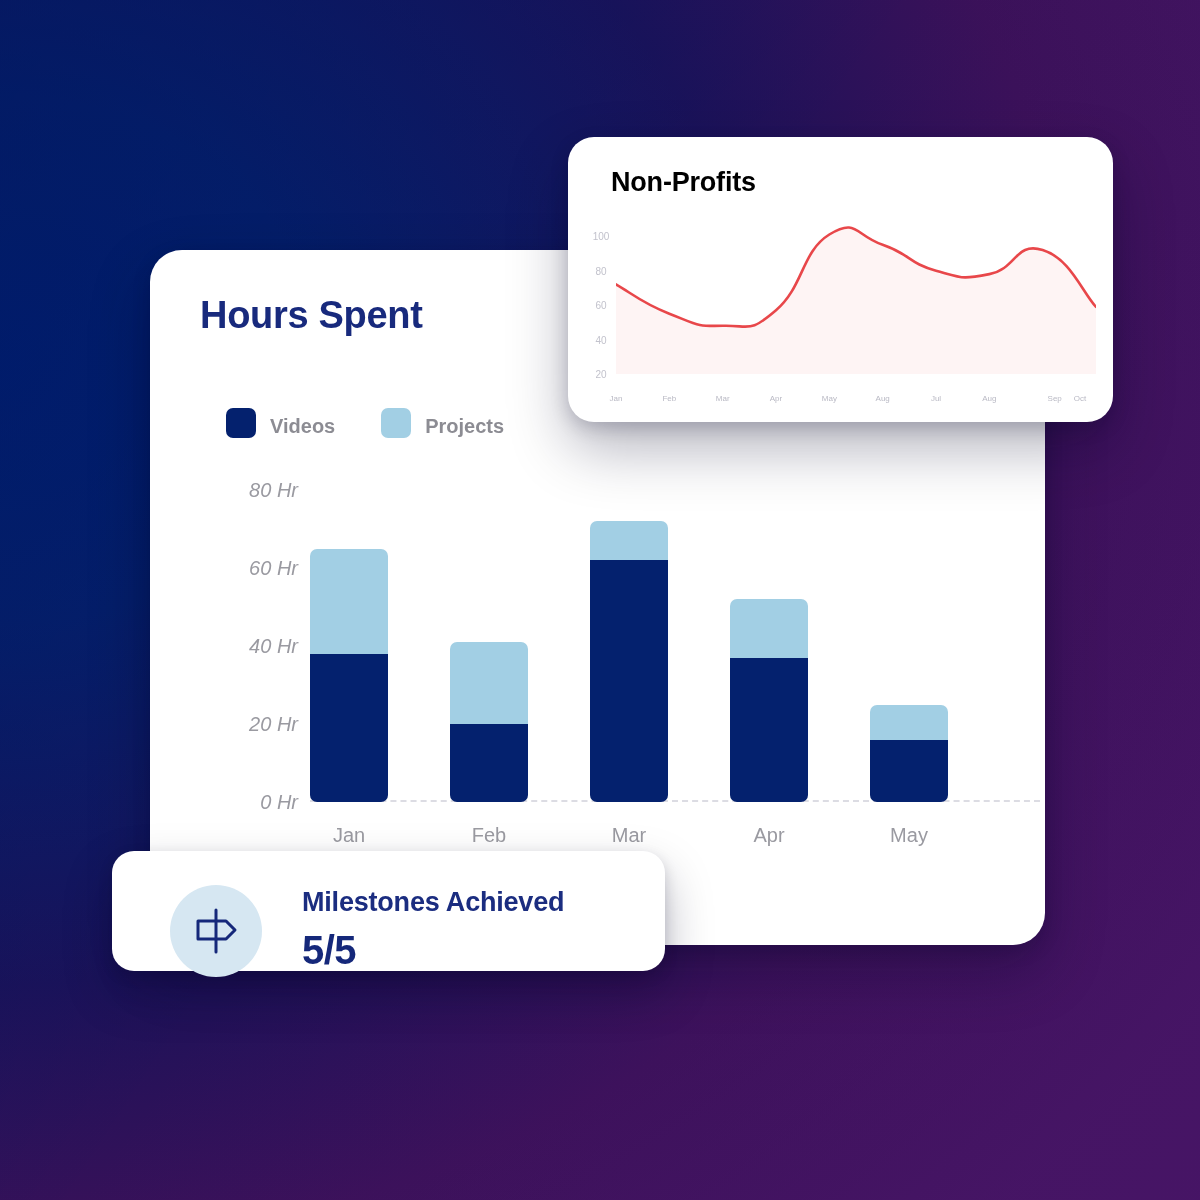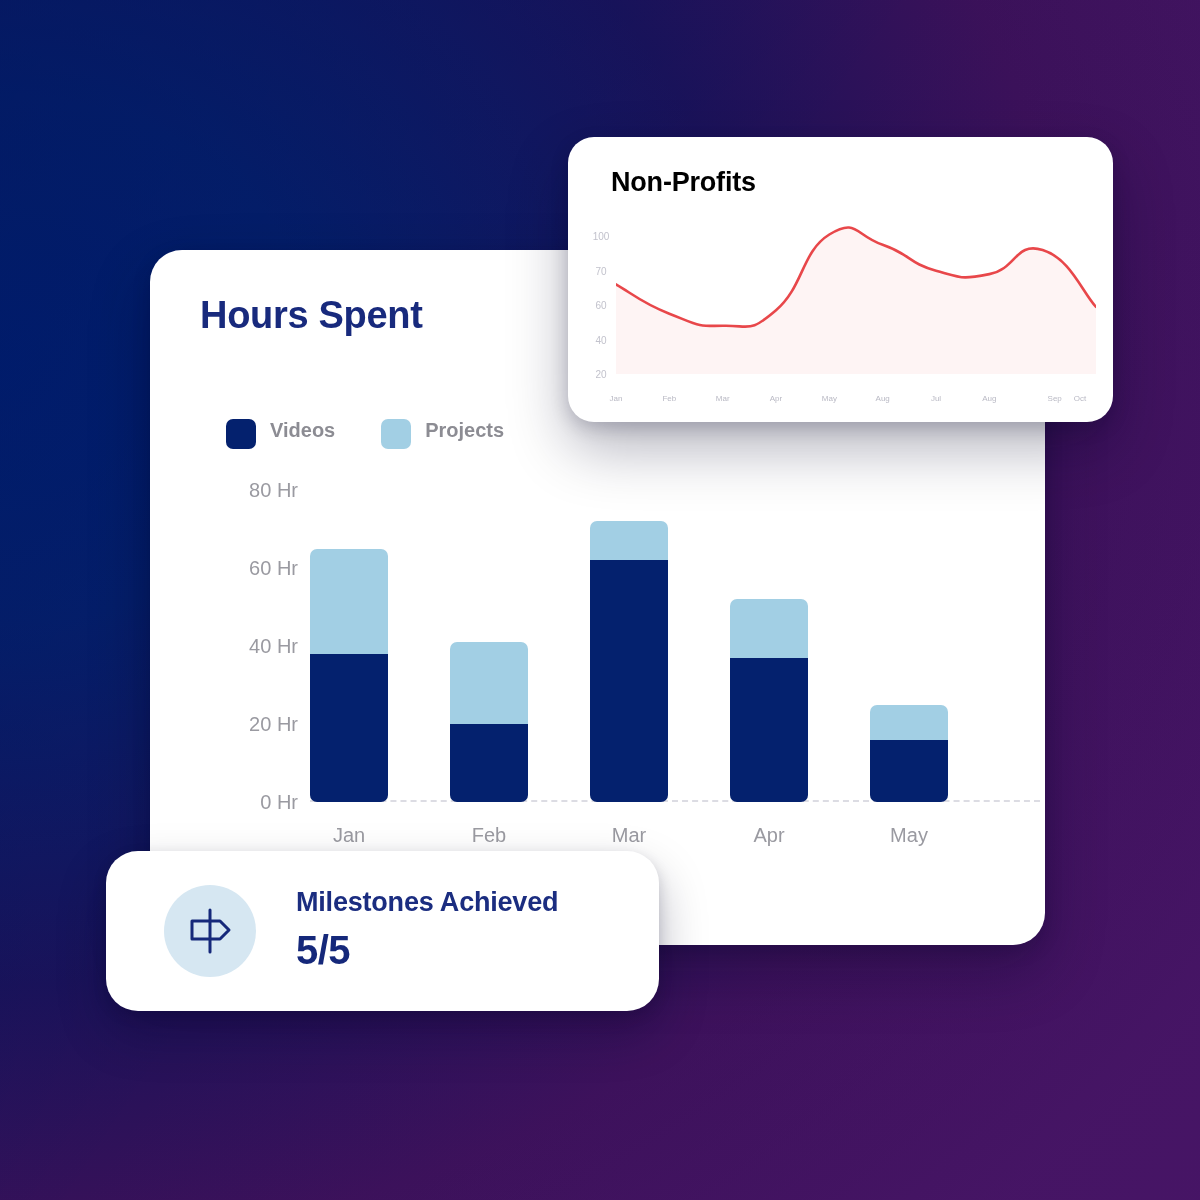--- a/index.html
+++ b/index.html
@@ -39,35 +39,35 @@
   }
   #hours-title {
     position:absolute; left:50px; top:44px;
     font-size:38px; font-weight:700; color:#182a7d;
     letter-spacing:-0.3px;
   }
   #legend {
     position:absolute; left:76px; top:158px;
     display:flex; align-items:center; gap:46px;
   }
-  .legend-item { display:flex; align-items:flex-start; gap:14px;margin-top:11px; }
+  .legend-item { display:flex; align-items:flex-end; gap:14px; }
   .legend-sw { width:30px; height:30px; border-radius:7px; }
   .legend-label { font-size:20px; color:#8c8c93; font-weight:600; }
 
   
   #plot {
     position:absolute; left:76px; top:240px; width:790px; height:340px;
   }
   #ylabels {
     position:absolute; left:0; top:0; width:76px; height:340px;
   }
   .ytick {
     position:absolute; right:4px;
     transform:translateY(-50%);
-    font-size:20px; color:#9a9aa1; white-space:nowrap;
+    font-size:20px; color:#9a9aa1; white-space:nowrap;font-style:italic;
   }
   #bars-area {
     position:absolute; left:84px; top:0; right:0; height:312px;
   }
   .baseline {
     position:absolute; left:0; right:-24px; bottom:0; height:0;
     border-bottom:2px dashed #dcdce3;
   }
   .bar-slot {
     position:absolute; bottom:0;
@@ -107,22 +107,22 @@
   }
   .np-xtick {
     position:absolute; bottom:-2px;
     font-size:8px; color:#b9b9c4;
     transform:translateX(-50%);
   }
   #np-svg { position:absolute; left:28px; top:0; width:480px; height:155px; }
 
   
   #ms-card {
-    left:106px; top:851px; width:553px; height:160px;
-    border-radius:32px;
+    left:112px; top:851px; width:553px; height:120px;
+    border-radius:22px;
     z-index:5;
     box-shadow:0 22px 48px rgba(8,5,40,.28), 0 5px 14px rgba(8,5,40,.16);
   }
   #ms-iconwrap {
     position:absolute; left:58px; top:34px;
     width:92px; height:92px; border-radius:50%;
     background:#d6e7f2;
     display:flex; align-items:center; justify-content:center;
   }
   #ms-text { position:absolute; left:190px; top:36px; }
@@ -189,21 +189,21 @@
 </div>
 
 <div class="card" id="np-card">
   <div id="np-title">Non-Profits</div>
   <div id="np-plot">
     <svg id="np-svg" viewBox="0 0 480 155" preserveAspectRatio="none">
       <path id="np-fill" d="M0 65.44444444444446 C13.866666666666667 73.05666666666667,25.6 83.97555555555556,53.333333333333336 94.72222222222223 C81.06666666666666 105.4688888888889,78.93333333333334 107.67333333333333,106.66666666666667 106.77777777777777 C134.4 105.88222222222221,132.26666666666665 115.01,160 91.27777777777779 C187.73333333333335 67.54555555555557,185.6 32.51555555555555,213.33333333333334 15.499999999999996 C241.0666666666667 -1.5155555555555615,238.93333333333337 16.429999999999993,266.6666666666667 25.83333333333333 C294.40000000000003 35.236666666666665,292.26666666666665 44.05444444444445,320 51.66666666666667 C347.73333333333335 59.27888888888889,345.6 60.48444444444444,373.33333333333337 55.11111111111111 C401.0666666666667 49.73777777777777,398.93333333333334 22.492222222222217,426.6666666666667 30.999999999999993 C454.40000000000003 39.50777777777777,466.1333333333333 73.05666666666666,480 87.83333333333333 L480 155 L0 155 Z" fill="rgba(232,71,74,0.06)"></path>
       <path id="np-line" fill="none" stroke-width="2.6" stroke-linecap="round" d="M0 65.44444444444446 C13.866666666666667 73.05666666666667,25.6 83.97555555555556,53.333333333333336 94.72222222222223 C81.06666666666666 105.4688888888889,78.93333333333334 107.67333333333333,106.66666666666667 106.77777777777777 C134.4 105.88222222222221,132.26666666666665 115.01,160 91.27777777777779 C187.73333333333335 67.54555555555557,185.6 32.51555555555555,213.33333333333334 15.499999999999996 C241.0666666666667 -1.5155555555555615,238.93333333333337 16.429999999999993,266.6666666666667 25.83333333333333 C294.40000000000003 35.236666666666665,292.26666666666665 44.05444444444445,320 51.66666666666667 C347.73333333333335 59.27888888888889,345.6 60.48444444444444,373.33333333333337 55.11111111111111 C401.0666666666667 49.73777777777777,398.93333333333334 22.492222222222217,426.6666666666667 30.999999999999993 C454.40000000000003 39.50777777777777,466.1333333333333 73.05666666666666,480 87.83333333333333" stroke="#e8474a"></path>
     </svg>
   <div class="np-ytick" style="top: 17.2222px;">100</div>
-      <div class="np-ytick" style="top: 51.6667px;">70</div>
+      <div class="np-ytick" style="top: 51.6667px;">80</div>
       <div class="np-ytick" style="top: 86.1111px;">60</div>
       <div class="np-ytick" style="top: 120.556px;">40</div>
       <div class="np-ytick" style="top: 155px;">20</div>
       <div class="np-xtick" style="left: 28px;">Jan</div>
       <div class="np-xtick" style="left: 81.3333px;">Feb</div>
       <div class="np-xtick" style="left: 134.667px;">Mar</div>
       <div class="np-xtick" style="left: 188px;">Apr</div>
       <div class="np-xtick" style="left: 241.333px;">May</div>
       <div class="np-xtick" style="left: 294.667px;">Aug</div>
       <div class="np-xtick" style="left: 348px;">Jul</div>

